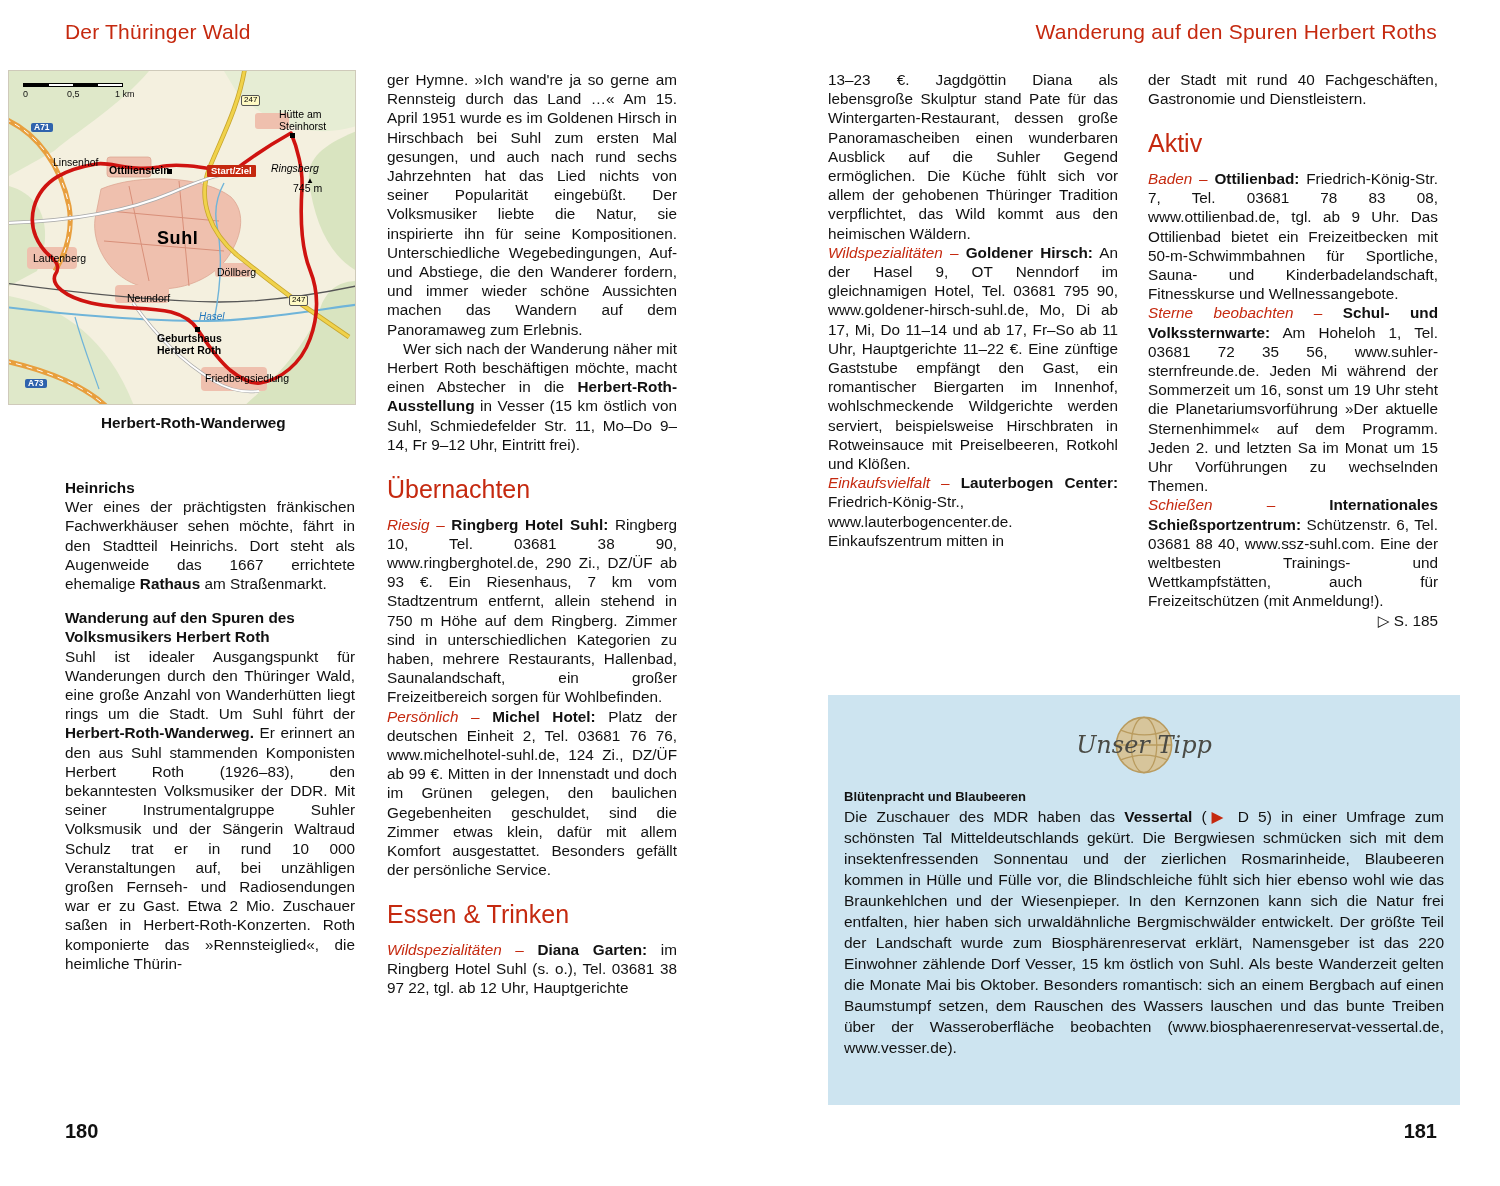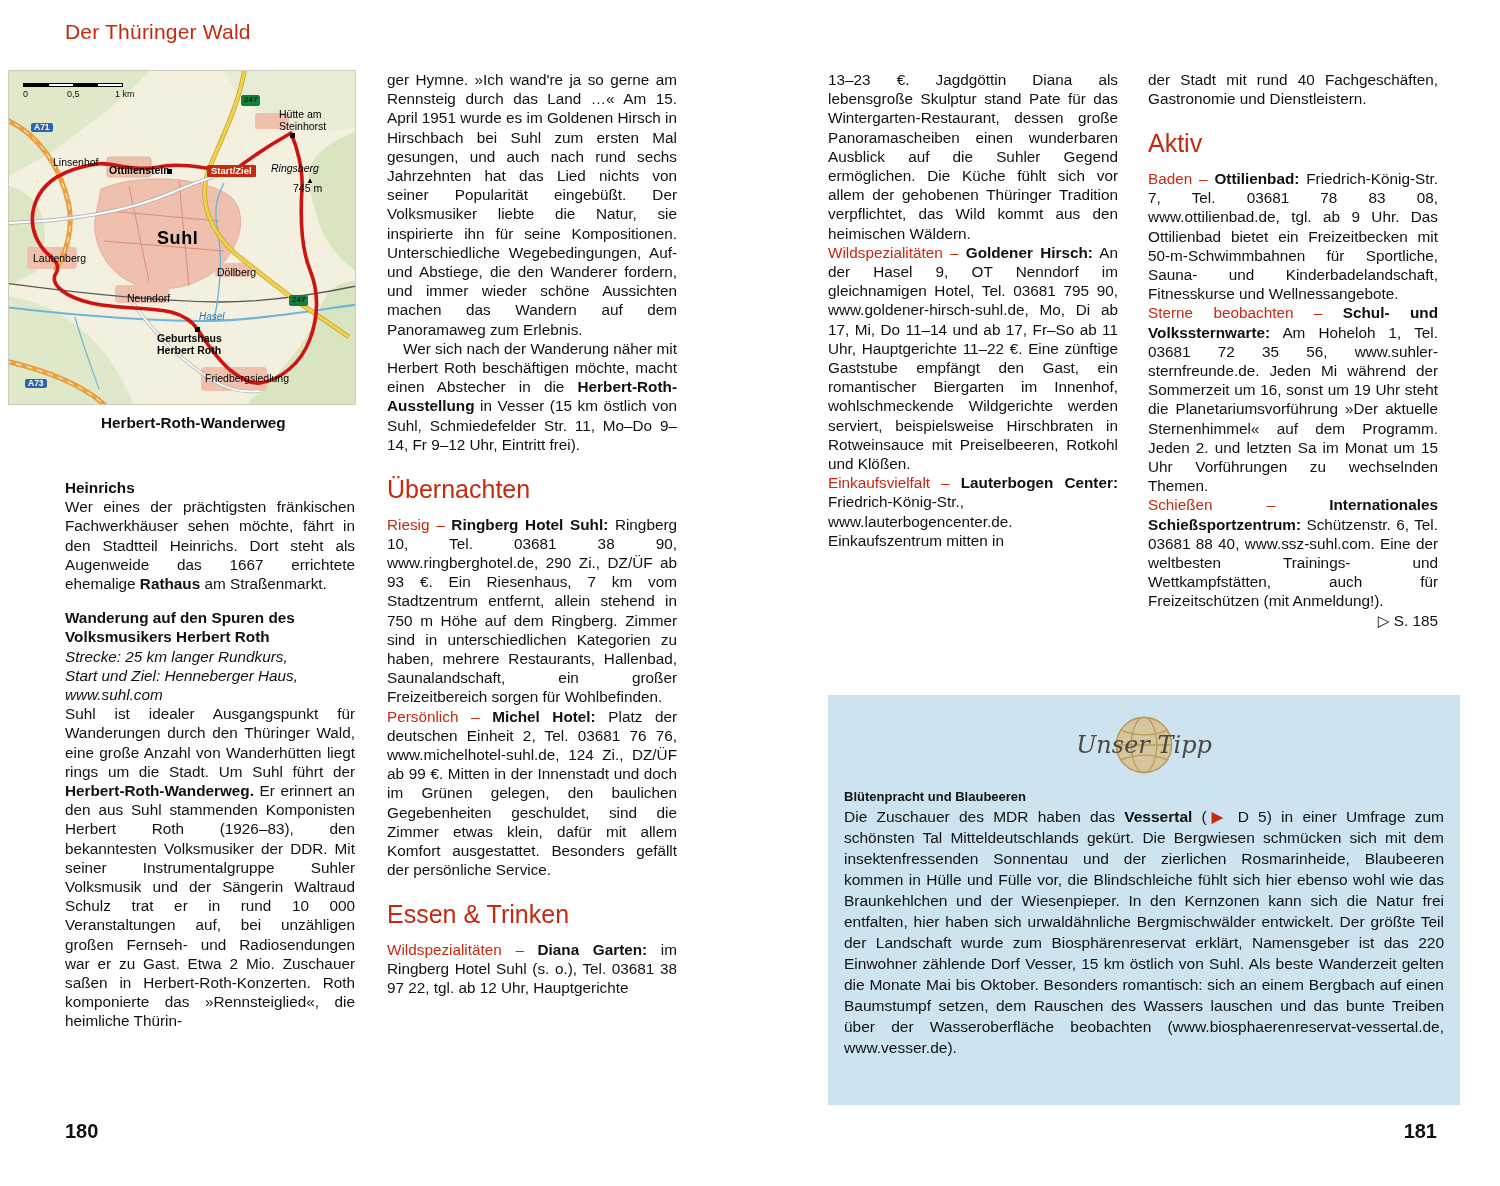--- a/index.html
+++ b/index.html
@@ -24,36 +24,36 @@
   #col1t{left:65px;top:478px;}
   #col2{left:387px;top:70px;}
   #col3{left:828px;top:70px;}
   #col4{left:1148px;top:70px;}
   .blk:first-child{margin-top:0;}
   .para,.para-indent{text-align:justify;}
   .para-indent{text-indent:16px;}
   .h-bold{font-weight:700;margin-top:15px;}
   .h-red{color:var(--red);font-size:25px;line-height:1.1;margin:22px 0 11px 0;}
   .b{font-weight:700;}
-  .ri{color:var(--red);}
+  .ri{color:var(--red);font-style:italic;}
   .red{color:var(--red);}
   .ref{float:right;}
   .ital{font-style:italic;white-space:pre-line;}
 
   
   #map{position:absolute;left:8px;top:70px;width:348px;height:335px;overflow:hidden;border:1px solid #cfcaba;}
   #map svg{position:absolute;left:0;top:0;}
   #map-labels{position:absolute;left:0;top:0;width:100%;height:100%;}
   .ml{position:absolute;font-size:10.5px;line-height:1.1;white-space:pre-line;color:#000;}
   .ml.bold{font-weight:700;}
   .ml.big{font-size:18px;font-weight:700;letter-spacing:.6px;}
   .ml.it{font-style:italic;}
   .ml.river{color:#2277bb;font-style:italic;font-size:10px;}
   .ml.sz{background:var(--red);color:#fff;font-weight:700;font-size:9.5px;padding:1px 4px;border-radius:1px;white-space:nowrap;}
-  .ml.road{background:#15803d;border:1px solid #555;font-size:8px;padding:0 2px;border-radius:2px;}
+  .ml.road{background:#fef9c3;border:1px solid #555;font-size:8px;padding:0 2px;border-radius:2px;}
   .ml.mw{background:#2f63ad;color:#fff;font-weight:700;font-size:8.5px;padding:0 3px;border-radius:2px;}
   .ml.marker{width:5px;height:5px;background:#000;}
   .ml.peak{font-size:8px;}
   #scalebar{position:absolute;left:14px;top:12px;width:120px;}
   .sb-bar{width:100px;height:4px;border:1px solid #000;display:flex;background:#fff;}
   .sb-bar .seg{flex:1;}
   .sb-bar .seg.dark{background:#000;}
   .sb-labels{position:relative;width:120px;font-size:9px;margin-top:2px;height:11px;}
   .sb-labels span{position:absolute;top:0;}
   .sb-labels .s0{left:0;}
@@ -68,20 +68,21 @@
   #tip-title{position:relative;text-align:center;font-family:"DejaVu Serif",serif;font-style:italic;font-size:24px;color:#4a4a44;line-height:72px;}
   #tip-heading{font-weight:700;font-size:13px;margin:2px 0 2px 0;}
   #tip-body{font-size:15.5px;line-height:21px;text-align:justify;hyphens:auto;}
 </style>
 </head>
 <body>
 
 <div id="page">
 
   <div class="hdr" id="hdr-left">Der Thüringer Wald</div>
+  <div class="hdr" id="hdr-right">Wanderung auf den Spuren Herbert Roths</div>
 
   <div id="map">
     <svg width="348" height="335" viewBox="0 0 348 335">
       <rect width="348" height="335" fill="#f4f0df"></rect>
 
       <path d="M0,0 H140 C110,35 75,55 45,80 L0,105 Z" fill="#dfe8c9"></path>
       <path d="M150,0 H348 V55 C300,70 260,50 230,25 L215,0 Z" fill="#e6edd4"></path>
       <path d="M348,60 V200 C320,185 305,150 300,110 C298,90 310,75 348,60 Z" fill="#d9e4c0"></path>
       <path d="M0,115 C35,125 45,160 28,200 L0,215 Z" fill="#dce6c5"></path>
       <path d="M0,225 C55,235 100,270 125,335 L0,335 Z" fill="#dfe8c9"></path>
@@ -160,23 +161,20 @@
         <span class="s2">1 km</span>
       </div>
     </div>
   </div>
   <div id="map-caption">Herbert-Roth-Wanderweg</div>
 
   <div class="col" id="col1t">
       <div class="blk h-bold"><span>Heinrichs</span></div>
       <div class="blk para"><span>Wer eines der prächtigsten fränkischen Fachwerkhäuser sehen möchte, fährt in den Stadtteil Heinrichs. Dort steht als Augenweide das 1667 errichtete ehemalige </span><span class="b">Rathaus</span><span> am Straßenmarkt.</span></div>
       <div class="blk h-bold"><span>Wanderung auf den Spuren des Volksmusikers Herbert Roth</span></div>
-      <div class="blk ital"><span>Strecke: 25 km langer Rundkurs,
-Start und Ziel: Henneberger Haus,
-www.suhl.com</span></div>
       <div class="blk para"><span>Suhl ist idealer Ausgangspunkt für Wanderungen durch den Thüringer Wald, eine große Anzahl von Wanderhütten liegt rings um die Stadt. Um Suhl führt der </span><span class="b">Herbert-Roth-Wanderweg.</span><span> Er erinnert an den aus Suhl stammenden Komponisten Herbert Roth (1926–83), den bekanntesten Volksmusiker der DDR. Mit seiner Instrumentalgruppe Suhler Volksmusik und der Sängerin Waltraud Schulz trat er in rund 10 000 Veranstaltungen auf, bei unzähligen großen Fernseh- und Radiosendungen war er zu Gast. Etwa 2 Mio. Zuschauer saßen in Herbert-Roth-Konzerten. Roth komponierte das »Rennsteiglied«, die heimliche Thürin-</span></div>
     </div>
   <div class="col" id="col2">
       <div class="blk para"><span>ger Hymne. »Ich wand're ja so gerne am Rennsteig durch das Land …« Am 15. April 1951 wurde es im Goldenen Hirsch in Hirschbach bei Suhl zum ersten Mal gesungen, und auch nach rund sechs Jahrzehnten hat das Lied nichts von seiner Popularität eingebüßt. Der Volksmusiker liebte die Natur, sie inspirierte ihn für seine Kompositionen. Unterschiedliche Wegebedingungen, Auf- und Abstiege, die den Wanderer fordern, und immer wieder schöne Aussichten machen das Wandern auf dem Panoramaweg zum Erlebnis.</span></div>
       <div class="blk para-indent"><span>Wer sich nach der Wanderung näher mit Herbert Roth beschäftigen möchte, macht einen Abstecher in die </span><span class="b">Herbert-Roth-Ausstellung</span><span> in Vesser (15 km östlich von Suhl, Schmiedefelder Str. 11, Mo–Do 9–14, Fr 9–12 Uhr, Eintritt frei).</span></div>
       <div class="blk h-red"><span>Übernachten</span></div>
       <div class="blk para"><span class="ri">Riesig – </span><span class="b">Ringberg Hotel Suhl:</span><span> Ringberg 10, Tel. 03681 38 90, www.ringberghotel.de, 290 Zi., DZ/ÜF ab 93 €. Ein Riesenhaus, 7 km vom Stadtzentrum entfernt, allein stehend in 750 m Höhe auf dem Ringberg. Zimmer sind in unterschiedlichen Kategorien zu haben, mehrere Restaurants, Hallenbad, Saunalandschaft, ein großer Freizeitbereich sorgen für Wohlbefinden.</span></div>
       <div class="blk para"><span class="ri">Persönlich – </span><span class="b">Michel Hotel:</span><span> Platz der deutschen Einheit 2, Tel. 03681 76 76, www.michelhotel-suhl.de, 124 Zi., DZ/ÜF ab 99 €. Mitten in der Innenstadt und doch im Grünen gelegen, den baulichen Gegebenheiten geschuldet, sind die Zimmer etwas klein, dafür mit allem Komfort ausgestattet. Besonders gefällt der persönliche Service.</span></div>
       <div class="blk h-red"><span>Essen &amp; Trinken</span></div>
       <div class="blk para"><span class="ri">Wildspezialitäten – </span><span class="b">Diana Garten:</span><span> im Ringberg Hotel Suhl (s. o.), Tel. 03681 38 97 22, tgl. ab 12 Uhr, Hauptgerichte</span></div>

